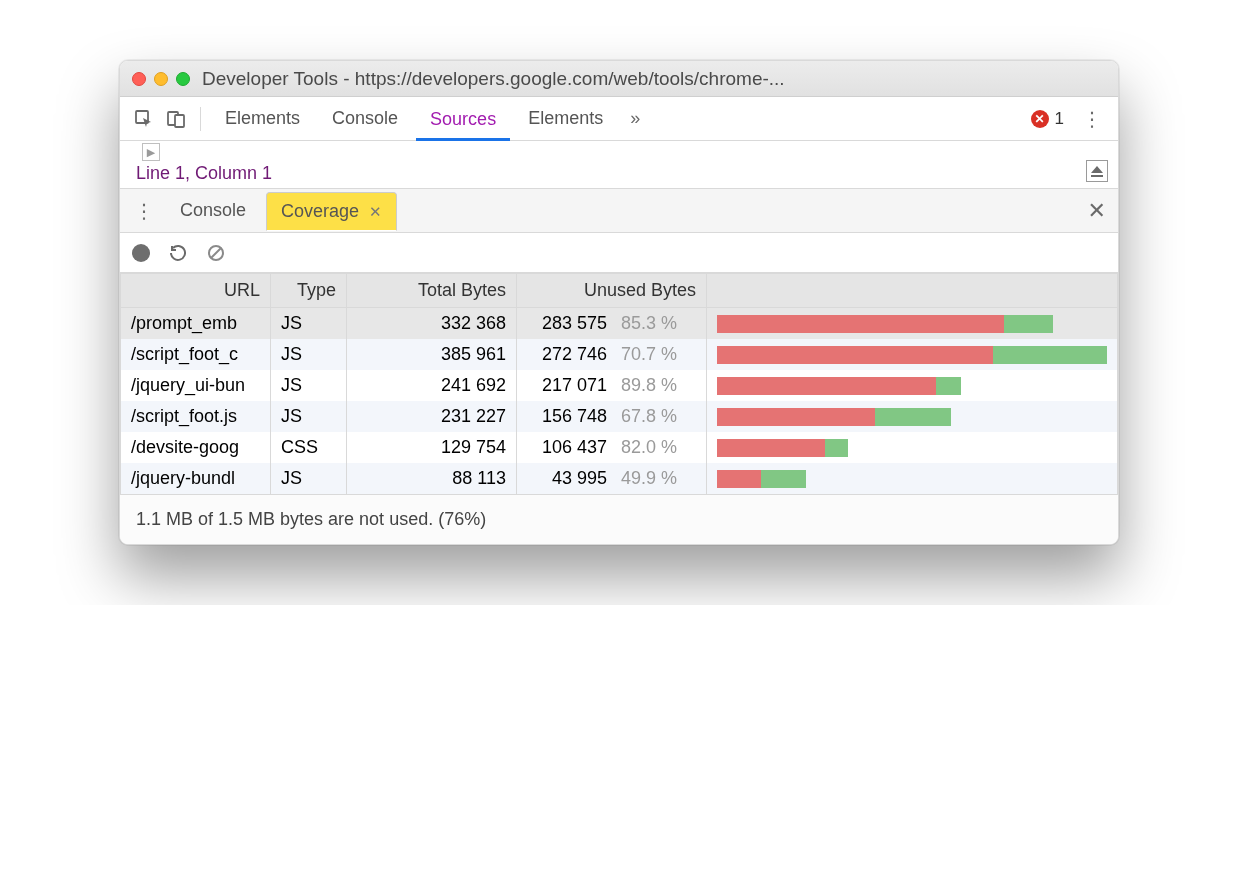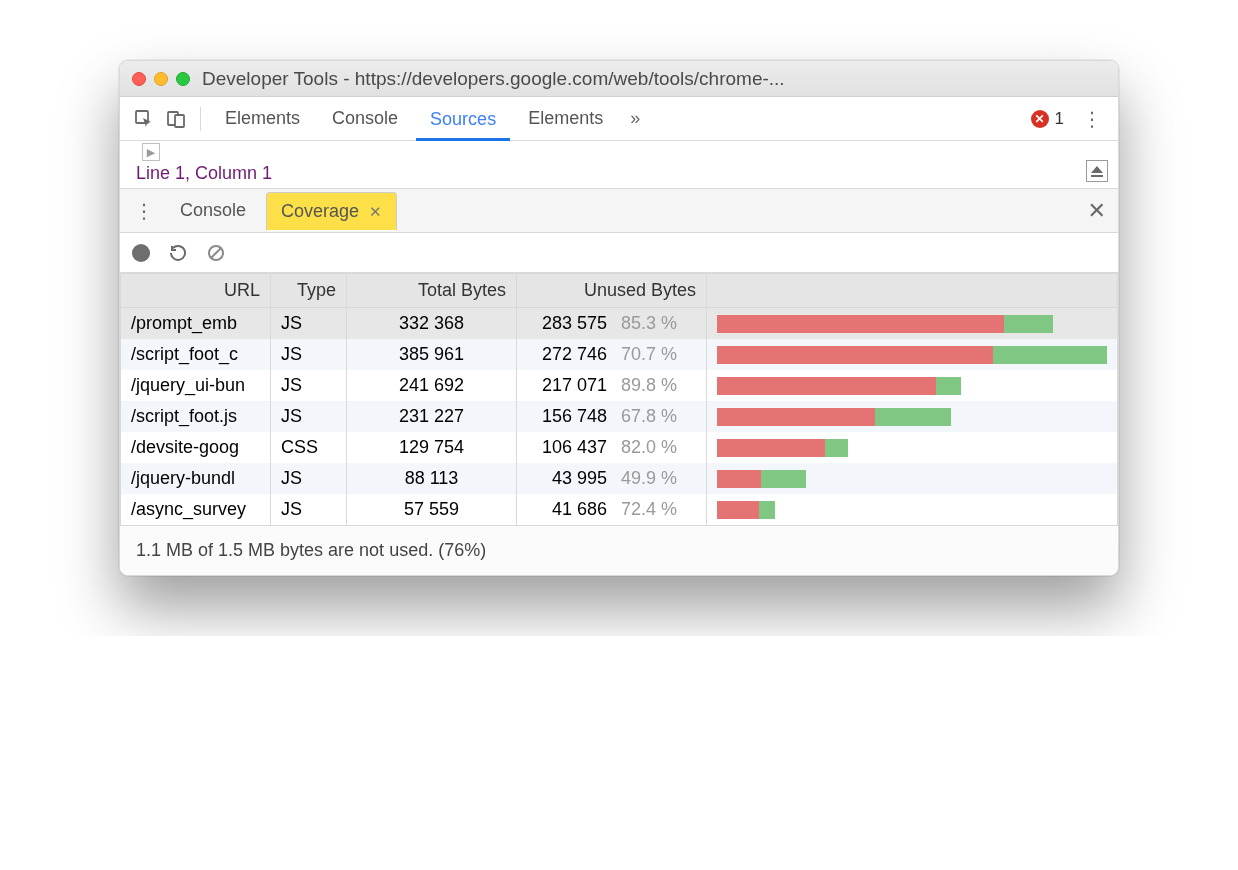--- a/index.html
+++ b/index.html
@@ -46,21 +46,21 @@
     }
     .icon-btn{
       width:28px;height:28px;display:flex;align-items:center;justify-content:center;
       color:#6a6a6a; cursor:pointer;border-radius:3px;
     }
     .sep{width:1px;height:24px;background:#d9d9d9;margin:0 6px;}
     .tabitem{
       padding:0 14px; height:44px; display:flex; align-items:center;
       font-size:18px; color:#555; cursor:pointer;
     }
-    .tabitem.active{color:#3b82f6;border-bottom:3px solid #1a73e8;padding-top:4px;}
+    .tabitem.active{color:#a21caf;border-bottom:3px solid #1a73e8;padding-top:4px;}
     .spacer{flex:1}
     .err-badge{display:flex;align-items:center;gap:6px;margin-right:8px;font-size:17px;color:#333}
     .err-badge .circle{width:18px;height:18px;border-radius:50%;background:#d93025;color:#fff;font-size:12px;display:flex;align-items:center;justify-content:center;font-weight:bold}
     .more-icon{font-size:20px;color:#6a6a6a;cursor:pointer;padding:0 6px}
     
     .srcwrap{position:relative;border-bottom:1px solid #d9d9d9;height:48px}
     .srcfake{
       position:absolute;top:2px;left:22px;right:10px;height:18px;
       display:flex;align-items:center;overflow:hidden;color:#bfbfbf;font-size:16px;
     }
@@ -84,21 +84,21 @@
     .reload{width:20px;height:20px;color:#6a6a6a}
     .ban{width:20px;height:20px;color:#8a8a8a}
     
     .covtable{width:100%;border-collapse:collapse;font-size:18px}
     .covtable th{text-align:right;font-weight:400;color:#333;padding:6px 10px;border:1px solid #d9d9d9;background:#e5e5e5}
     .covtable td{padding:5px 10px;border-left:1px solid #d9d9d9;border-right:1px solid #d9d9d9;white-space:nowrap;overflow:hidden}
     .covtable tr.dr:nth-child(even){background:#f3f6fb}
     .covtable tr.dr.selected{background:#e7e7e7}
     .col-url{width:150px}
     .col-type{width:76px}
-    .col-total{width:170px;text-align:center;font-variant-numeric:tabular-nums}
+    .col-total{width:170px;text-align:right;font-variant-numeric:tabular-nums}
     .col-unused{width:190px;font-variant-numeric:tabular-nums}
     .ub-wrap{display:flex;gap:10px}
     .ub-val{text-align:right;min-width:80px}
     .ub-pct{color:#9a9a9a;min-width:60px;text-align:right}
     .barcell{padding-right:14px}
     .bar{height:18px;display:flex}
     .bar .red{background:#e57373}
     .bar .grn{background:#81c784}
     
     .statusbar{border-top:1px solid #d9d9d9;padding:14px 16px;font-size:18px;color:#444;background:#fbfbfb}
@@ -289,35 +289,18 @@
               <span class="ub-pct">49.9 %</span>
             </div>
           </td>
           <td class="barcell">
             <div class="bar" style="width:22.829508680928903%">
               <div class="red" style="width:49.93020326172075%"></div>
               <div class="grn" style="width:50.06979673827925%"></div>
             </div>
           </td>
         </tr>
-        <tr class="dr">
-          <td class="col-url">/async_survey</td>
-          <td class="col-type">JS</td>
-          <td class="col-total">57 559</td>
-          <td class="col-unused">
-            <div class="ub-wrap">
-              <span class="ub-val">41 686</span>
-              <span class="ub-pct">72.4 %</span>
-            </div>
-          </td>
-          <td class="barcell">
-            <div class="bar" style="width:14.913164801625033%">
-              <div class="red" style="width:72.42307892770896%"></div>
-              <div class="grn" style="width:27.576921072291043%"></div>
-            </div>
-          </td>
-        </tr>
       </tbody>
   </table>
 
   <div class="statusbar">1.1 MB of 1.5 MB bytes are not used. (76%)</div>
 
 </div>
 
 </body></html>

